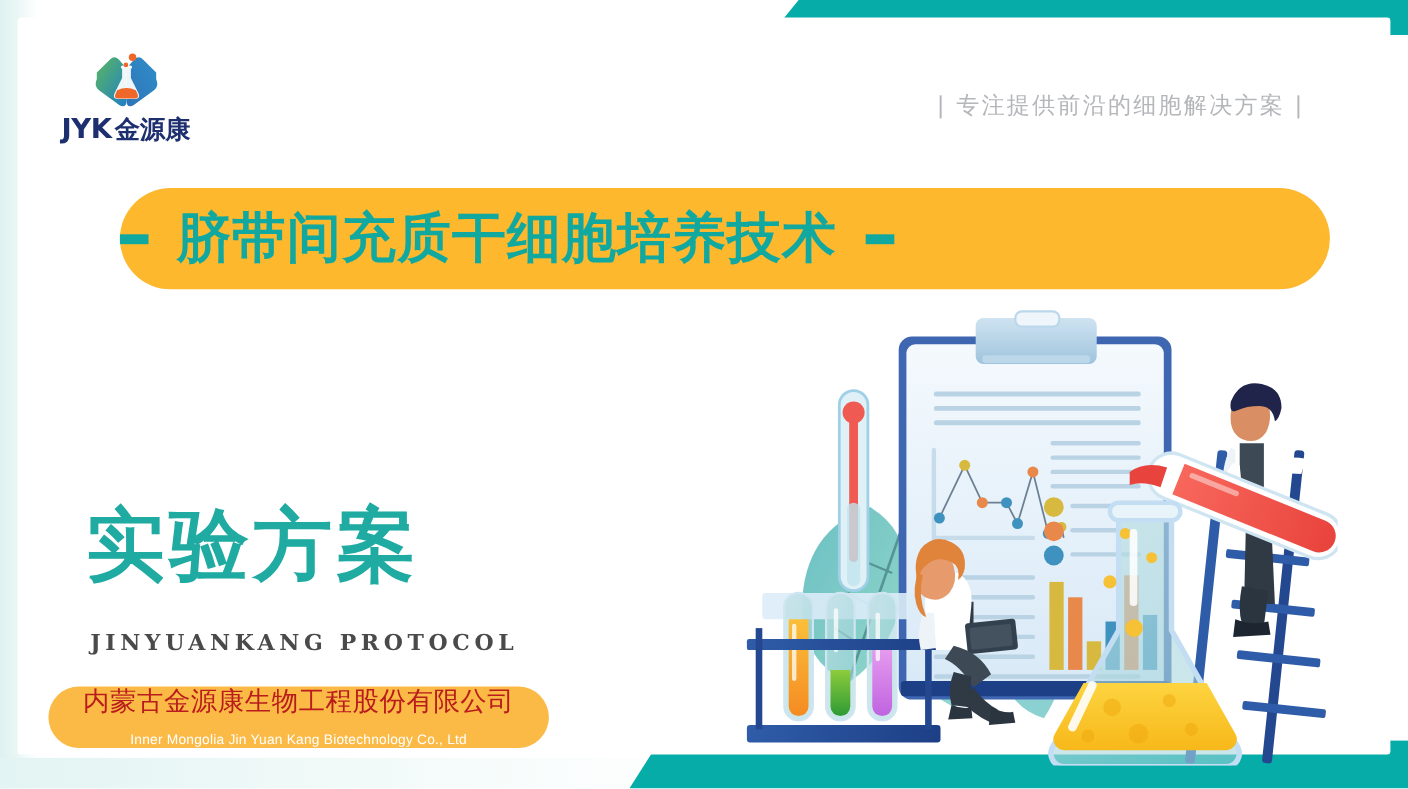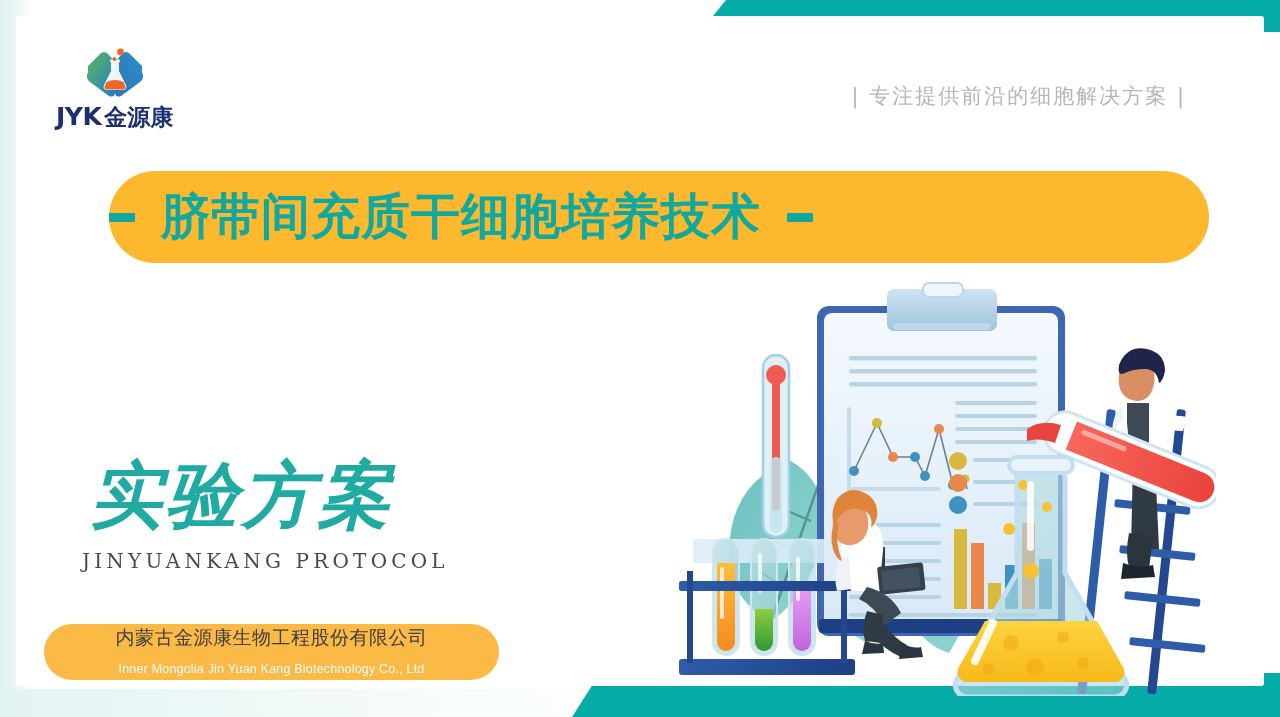--- a/index.html
+++ b/index.html
@@ -61,38 +61,38 @@
     display:flex; align-items:center; justify-content:flex-start; gap:26px;
   }
   .banner .dash{ width:26px; height:9px; background:#11a8a0; display:block; }
   .banner .btitle{
     font-size:49px; font-weight:bold; color:#11a8a0; letter-spacing:1px;
     font-family:"DejaVu Sans",sans-serif; white-space:nowrap;
   }
 
   
   .headline{
-    position:absolute; left:74px; top:443px;
+    position:absolute; left:62px; top:443px;
     font-size:72px; font-weight:bold; color:#1faaa2; letter-spacing:4px;
-    font-family:"DejaVu Sans",sans-serif; line-height:1; white-space:nowrap;font-style:italic;
+    font-family:"DejaVu Sans",sans-serif; line-height:1; white-space:nowrap;
   }
   .subhead{
-    position:absolute; left:66px; top:533px;
-    font-size:20px; font-weight:normal; color:#4a4a4a; letter-spacing:4.2px;
+    position:absolute; left:66px; top:556px;
+    font-size:20px; font-weight:bold; color:#4a4a4a; letter-spacing:4.2px;
     font-family:"DejaVu Serif",serif; white-space:nowrap;
   }
 
   
   .pill{
     position:absolute; left:28px; top:608px; width:455px; height:56px;
     background:#fbb945; border-radius:28px;
     display:flex; flex-direction:column; align-items:center; justify-content:center;
   }
   .pill .cn{
-    font-size:19px; color:#404040; letter-spacing:0.5px; white-space:nowrap;
+    font-size:24px; color:#b91c1c; letter-spacing:0.5px; white-space:nowrap;
     font-family:"DejaVu Sans",sans-serif; line-height:1.15;
   }
   .pill .en{
     font-size:12.5px; color:#ffffff; letter-spacing:0.2px; white-space:nowrap;
     font-family:Liberation Sans, sans-serif; line-height:1.3; margin-top:12px;
   }
 
   
   .illus{ position:absolute; left:655px; top:255px; width:545px; height:425px; }
 </style>

